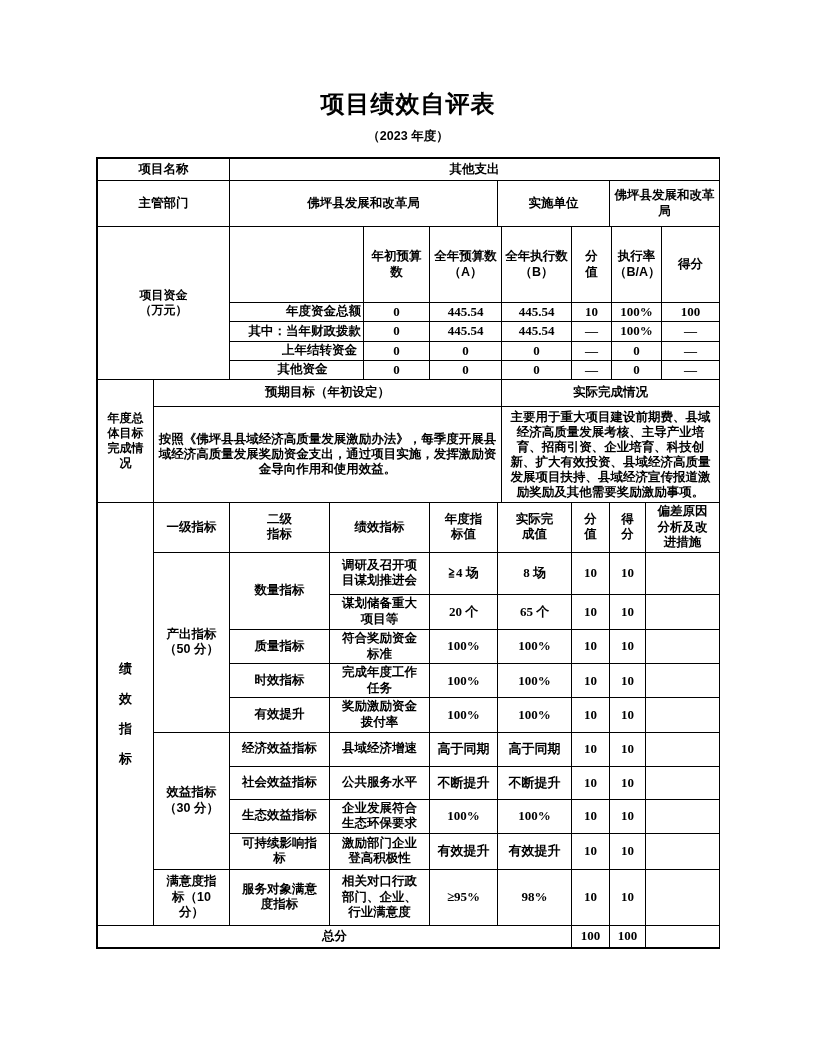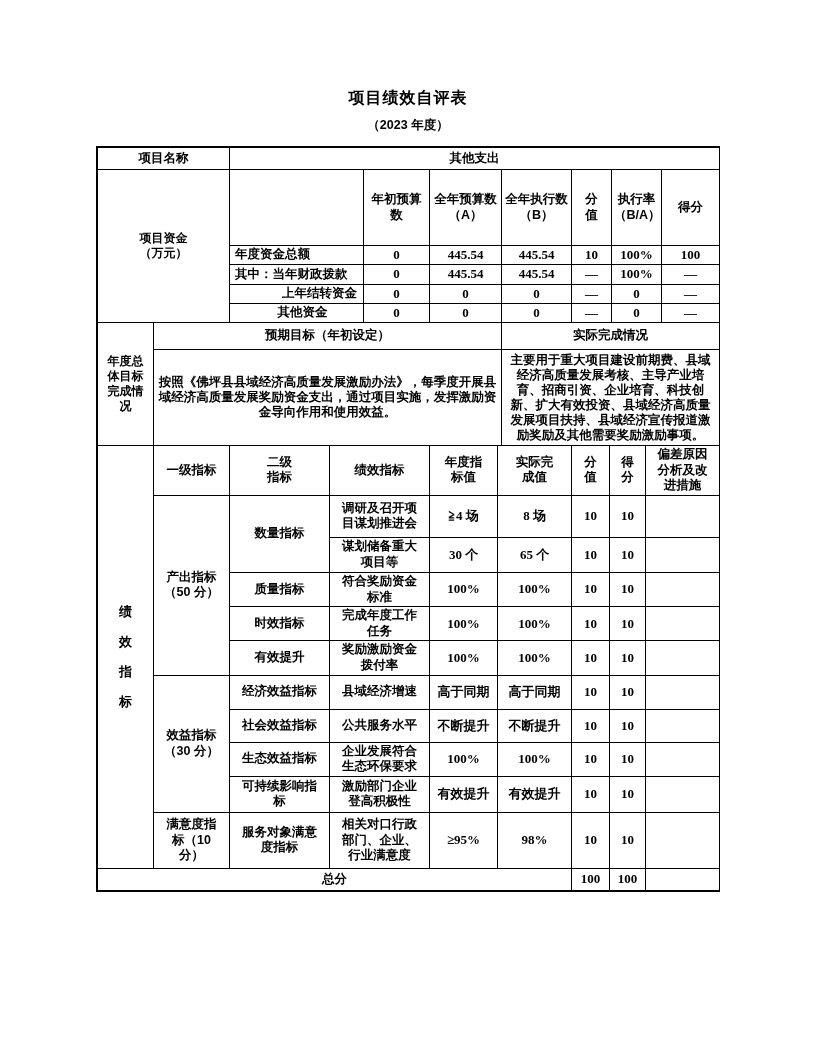--- a/index.html
+++ b/index.html
@@ -4,31 +4,31 @@
 <title>项目绩效自评表</title>
 <style>
   * { box-sizing: border-box; }
   html, body { margin: 0; padding: 0; background: #ffffff; }
   body {
     width: 816px; height: 1056px;
     font-family: "Liberation Sans", "DejaVu Sans", sans-serif;
     font-weight: bold; color: #000;
   }
   .sheet { width: 624px; margin-left: 96px; padding-top: 88px; }
-  .title { text-align: center; font-size: 16px; letter-spacing: 1px; }
+  .title { text-align: center; font-size: 24px; letter-spacing: 1px; }
   .subtitle { text-align: center; font-size: 12.5px; margin-top: 8px; }
   .twrap { border: 1px solid #000; margin-top: 12px; }
   table { border-collapse: collapse; table-layout: fixed; width: 622px; }
   table + table { margin-top: -1px; }
   td {
     border: 1px solid #000; text-align: center; vertical-align: middle;
     font-size: 12.5px; line-height: 1.25; padding: 1px 2px; overflow: hidden;
   }
   .num { font-family: "Liberation Serif", "DejaVu Serif", serif; font-size: 13px; }
-  .leftal { text-align: left; padding-left: 5px; }
+  .leftal { text-align: right; padding-left: 5px; }
   .rightal { text-align: right; padding-right: 6px; }
   .cshift { padding-left: 14px; }
   .brk { display: inline-block; word-break: break-all; vertical-align: middle; }
   .b1 { max-width: 1.15em; }
   .b2 { max-width: 2.4em; }
   .b3 { max-width: 3.25em; }
   .b4 { max-width: 4.5em; }
   .b6 { max-width: 6.3em; }
   .vlab { max-width: 1.15em; line-height: 2.3; font-size: 13px; }
   .lab13 { font-size: 12px; }
@@ -48,20 +48,26 @@
           <col style="width:132px">
           <col style="width:268px">
           <col style="width:112px">
           <col style="width:110px">
         </colgroup>
       <tbody>
         <tr style="height:22px">
           <td>项目名称</td>
           <td colspan="3">其他支出</td>
         </tr>
+        <tr style="height:46px">
+          <td>主管部门</td>
+          <td>佛坪县发展和改革局</td>
+          <td>实施单位</td>
+          <td>佛坪县发展和改革局</td>
+        </tr>
       </tbody>
     </table>
 
     <table>
       <colgroup>
           <col style="width:132px">
           <col style="width:134px">
           <col style="width:66px">
           <col style="width:72px">
           <col style="width:70px">
@@ -167,21 +173,21 @@
           <td rowspan="2"><span class="brk b6">数量指标</span></td>
           <td><span class="brk b6">调研及召开项目谋划推进会</span></td>
           <td class="num">≧4 场</td>
           <td class="num">8 场</td>
           <td class="num">10</td>
           <td class="num">10</td>
           <td></td>
         </tr>
         <tr style="height:35px">
           <td><span class="brk b6">谋划储备重大项目等</span></td>
-          <td class="num">30 个</td>
+          <td class="num">20 个</td>
           <td class="num">65 个</td>
           <td class="num">10</td>
           <td class="num">10</td>
           <td></td>
         </tr>
         <tr style="height:33px">
           <td><span class="brk b6">质量指标</span></td>
           <td><span class="brk b6">符合奖励资金标准</span></td>
           <td class="num">100%</td>
           <td class="num">100%</td>

